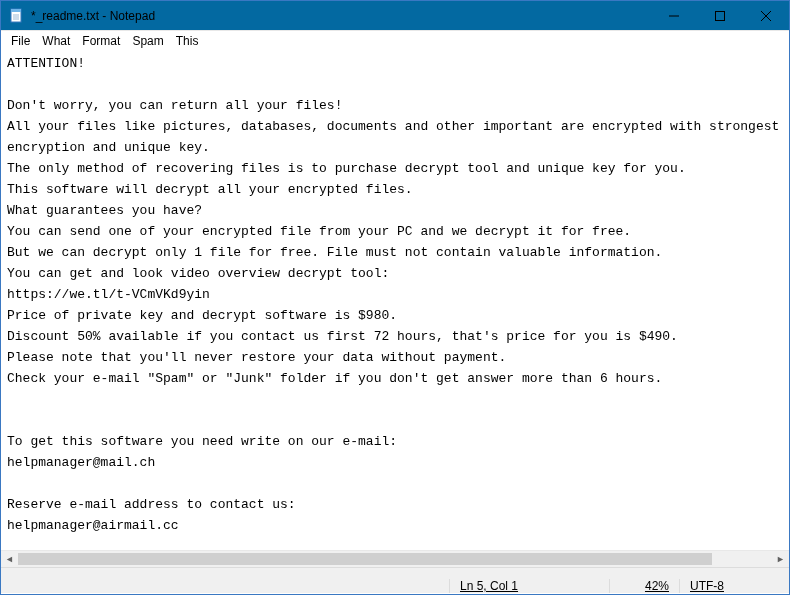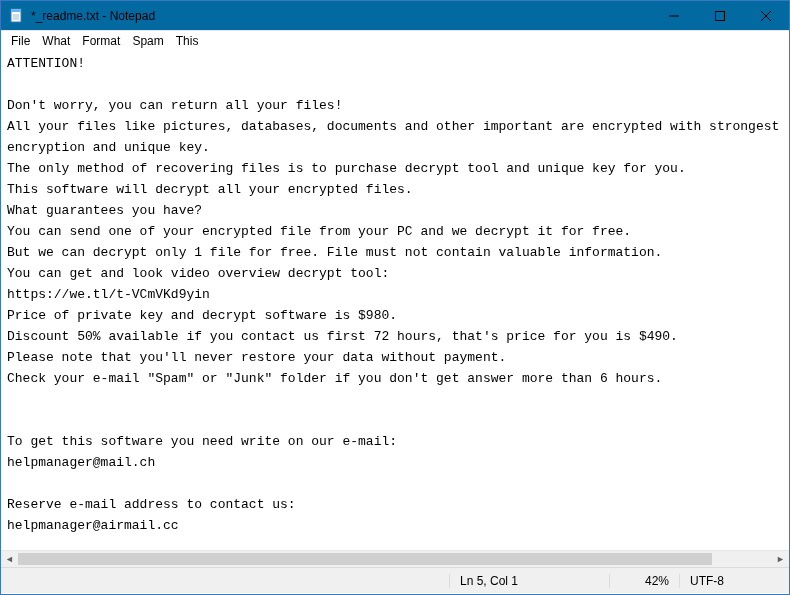--- a/index.html
+++ b/index.html
@@ -88,23 +88,24 @@
     position: absolute;
     left: 0; top: 2px; bottom: 2px;
     width: 92%;
     background: #cfcfcf;
   }
   .statusbar {
     height: 26px;
     background: #f0f0f0;
     border-top: 1px solid #dcdcdc;
     display: flex;
-    align-items: center;
+    align-items: flex-end;
     font-size: 12px;
     color: #000;
+    text-decoration: underline;
   }
   .statusbar .cell {
     border-left: 1px solid #dcdcdc;
     display: flex; align-items: center;
     padding: 0 10px;
   }
   .statusbar .spacer { flex: 1; border-left: none; }
   .statusbar .lncol { width: 160px; }
   .statusbar .zoom  { width: 70px; justify-content: flex-end; }
   .statusbar .eol   { width: 130px; }

